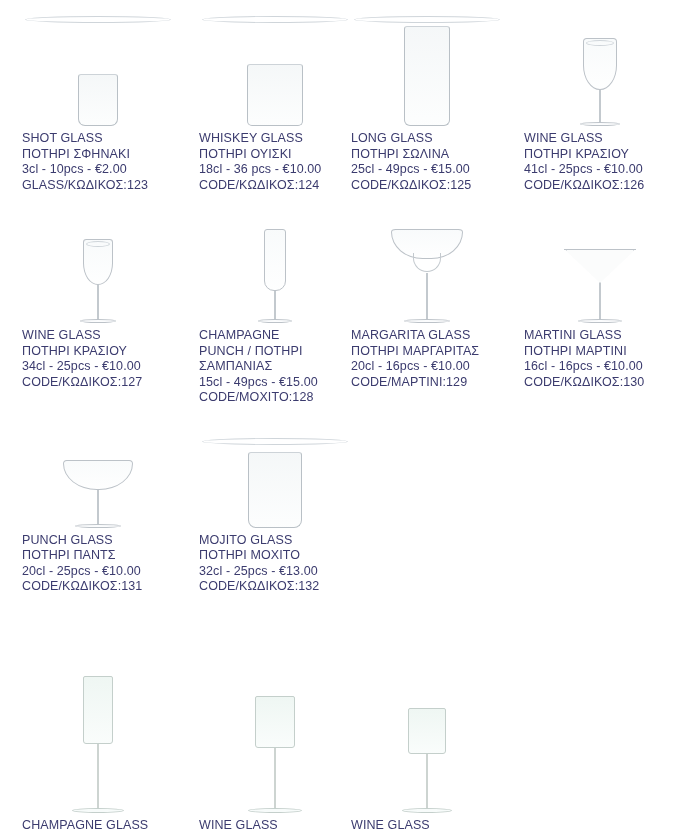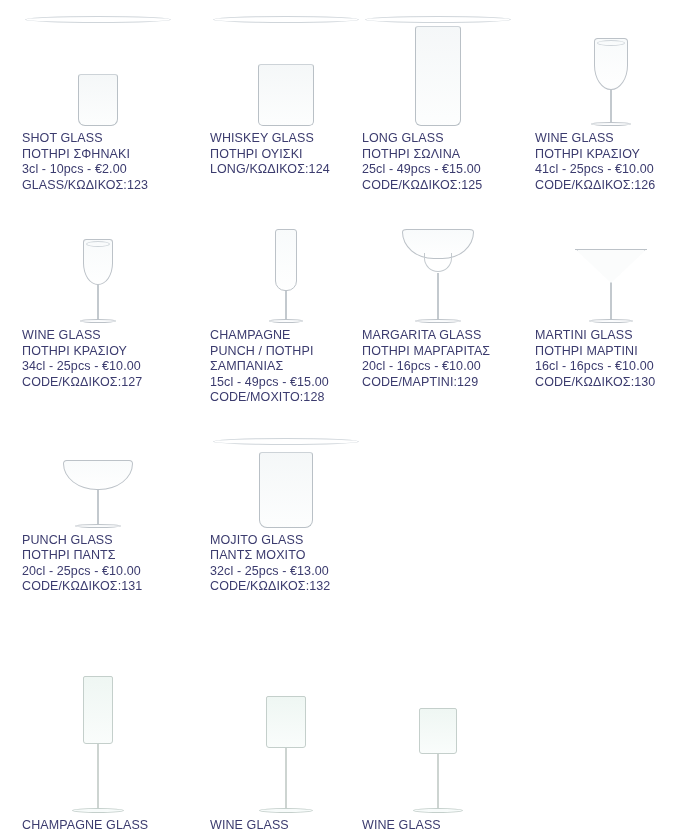--- a/index.html
+++ b/index.html
@@ -23,21 +23,21 @@
     display: flex;
     width: 688px;
   }
   .cell {
     width: 152px;
     box-sizing: border-box;
     padding: 0 0 0 0;
     margin-right: 0;
   }
   .cell.c0 { margin-left: 22px; }
-  .cell.c1 { margin-left: 36px; }
+  .cell.c1 { margin-left: 25px; }
   .cell.c2 { }
   .cell.c3 { margin-left: 21px; }
 
   .img-wrap {
     height: 112px;
     display: flex;
     align-items: flex-end;
     justify-content: center;
     position: relative;
   }
@@ -214,21 +214,22 @@
       </div>
     </div>
 
     <div class="cell c1">
       <div class="img-wrap">
         <div class="tumbler g-whiskey"></div>
       </div>
       <div class="caption">
         <div>WHISKEY GLASS</div>
         <div>ΠΟΤΗΡΙ ΟΥΙΣΚΙ</div>
-        <div>LONG/ΚΩΔΙΚΟΣ:124</div>
+        <div>18cl - 36 pcs - €10.00</div>
+        <div>CODE/ΚΩΔΙΚΟΣ:124</div>
       </div>
     </div>
 
     <div class="cell c2">
       <div class="img-wrap">
         <div class="tumbler g-long"></div>
       </div>
       <div class="caption">
         <div>LONG GLASS</div>
         <div>ΠΟΤΗΡΙ ΣΩΛΙΝΑ</div>
@@ -339,21 +340,21 @@
         <div>CODE/ΚΩΔΙΚΟΣ:131</div>
       </div>
     </div>
 
     <div class="cell c1">
       <div class="img-wrap" style="height:92px;">
         <div class="tumbler g-mojito"></div>
       </div>
       <div class="caption">
         <div>MOJITO GLASS</div>
-        <div>ΠΑΝΤΣ ΜΟΧΙΤΟ</div>
+        <div>ΠΟΤΗΡΙ ΜΟΧΙΤΟ</div>
         <div>32cl - 25pcs - €13.00</div>
         <div>CODE/ΚΩΔΙΚΟΣ:132</div>
       </div>
     </div>
 
     <div class="cell c2"></div>
     <div class="cell c3"></div>
   </div>
 
   <div class="row" style="margin-top:22px;">

